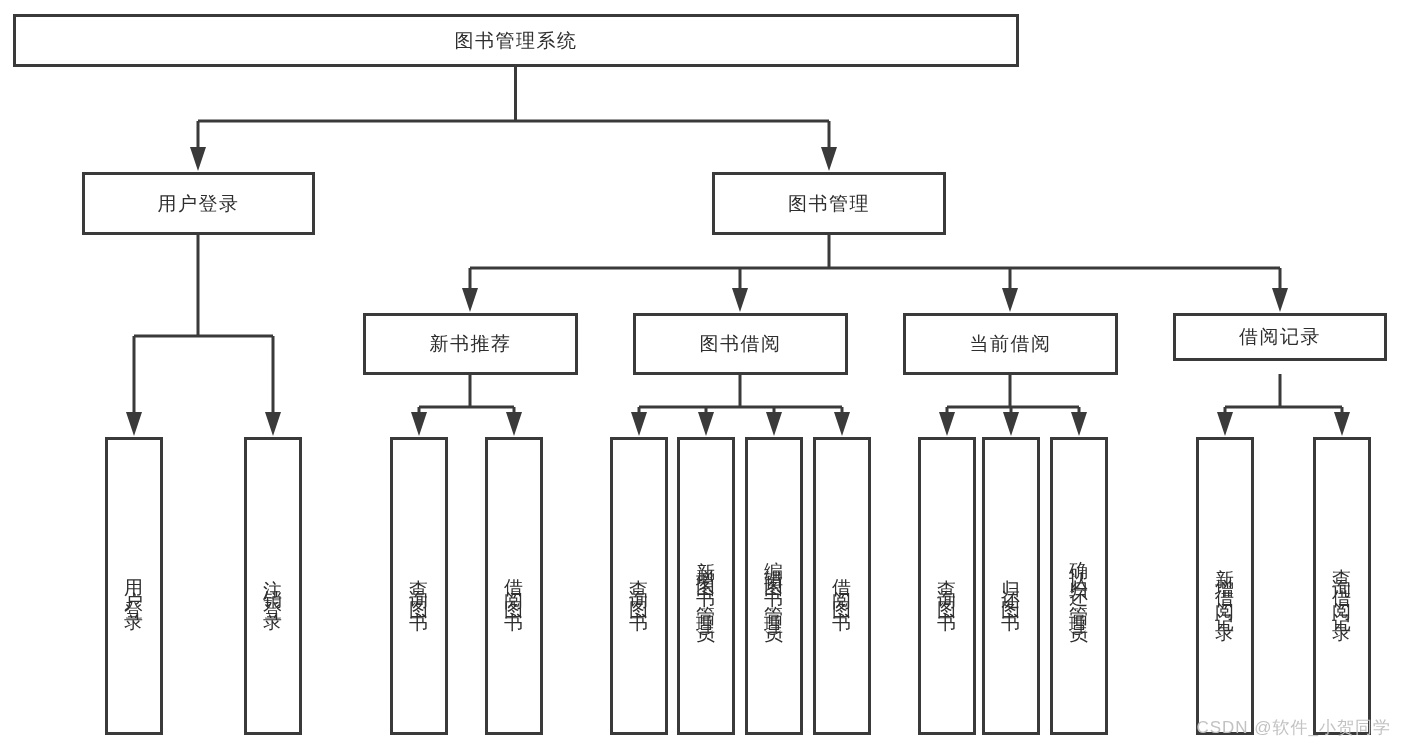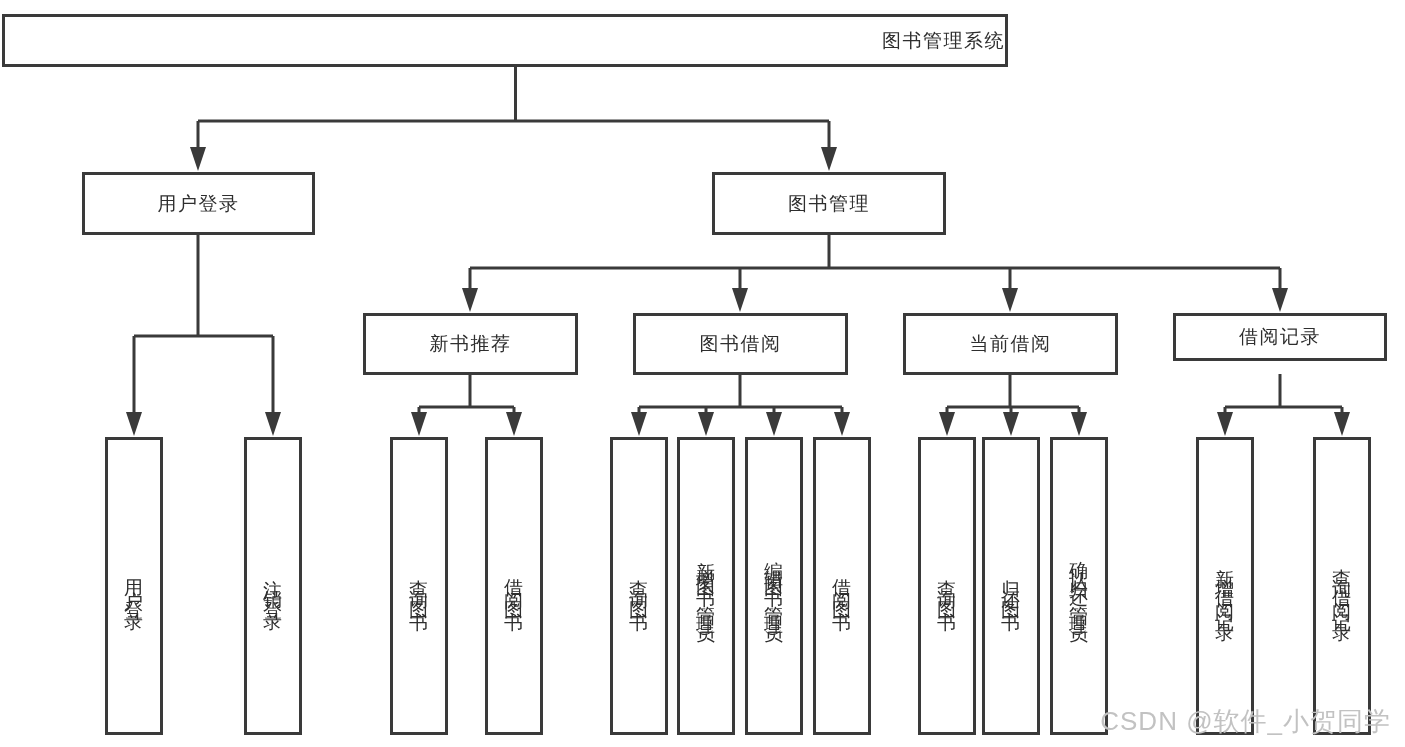--- a/index.html
+++ b/index.html
@@ -41,21 +41,21 @@
     line-height: 1;
     letter-spacing: 11px;
     white-space: nowrap;
   }
   .v-box.long span { letter-spacing: 9px; }
 
   .watermark {
     position: absolute;
     right: 14px;
     bottom: 8px;
-    font-size: 26px;
+    font-size: 17px;
     color: #c2c2c2;
     letter-spacing: 1px;
     z-index: 3;
     pointer-events: none;
   }
 </style>
 </head>
 <body>
 
 <div class="canvas">
@@ -103,21 +103,21 @@
       <polygon points="1071,412 1087,412 1079,436" fill="#3a3a3a"></polygon>
     </g>
 
     <g>
       <path d="M1280 374 V407 M1225 407 H1342 M1225 407 V416 M1342 407 V416" stroke="#3a3a3a" stroke-width="3" fill="none"></path>
       <polygon points="1217,412 1233,412 1225,436" fill="#3a3a3a"></polygon>
       <polygon points="1334,412 1350,412 1342,436" fill="#3a3a3a"></polygon>
     </g>
   </svg>
 
-  <div class="box h-box" style="left:2px; top:14px; width:1006px; height:53px;justify-content:flex-end;">
+  <div class="box h-box" style="left:13px; top:14px; width:1006px; height:53px;">
     <span>图书管理系统</span>
   </div>
 
   <div class="box h-box" style="left:82px; top:172px; width:233px; height:63px;">
     <span>用户登录</span>
   </div>
   <div class="box h-box" style="left:363px; top:313px; width:215px; height:62px;">
     <span>新书推荐</span>
   </div>
 

